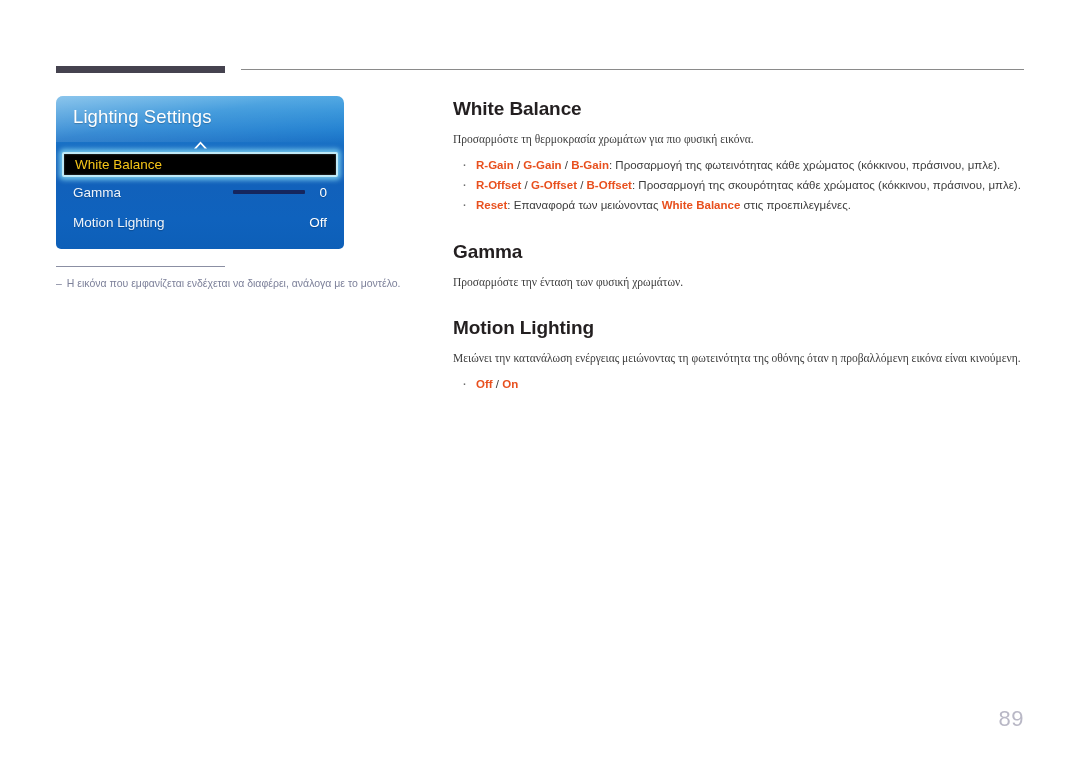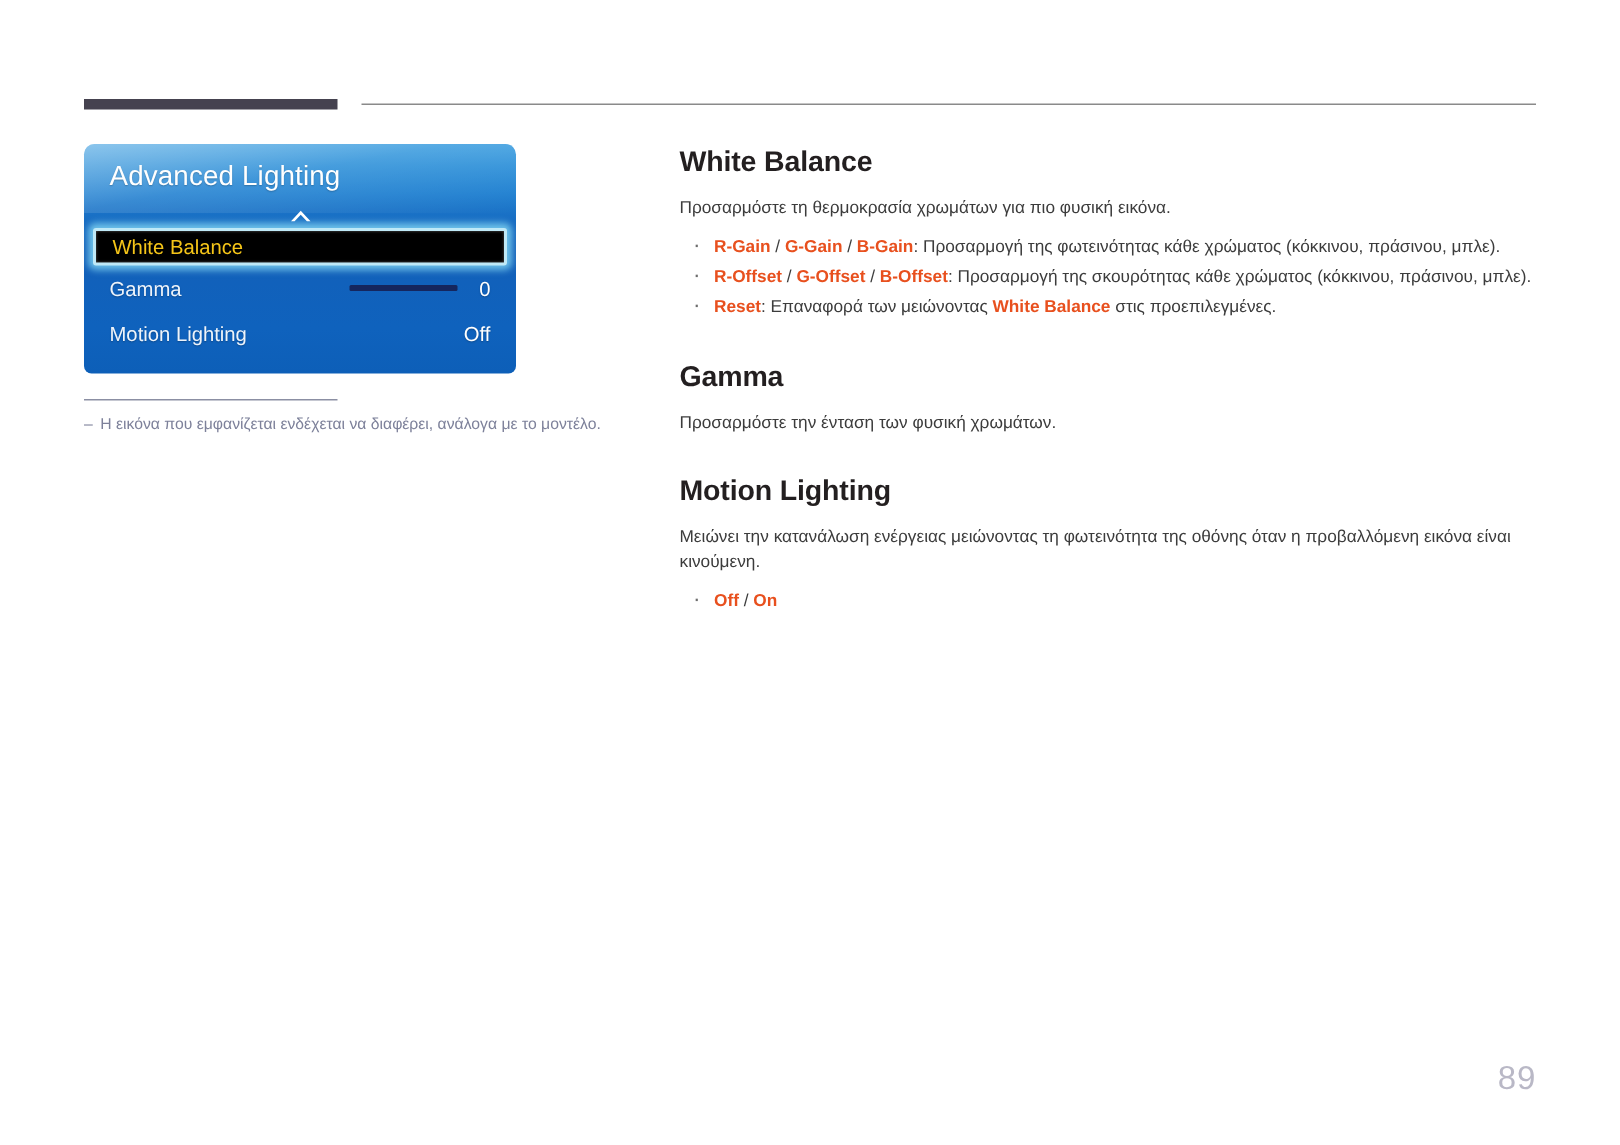--- a/index.html
+++ b/index.html
@@ -187,20 +187,21 @@
     color: #231f20;
     letter-spacing: -0.1px;
   }
   .sec-title.gap-top { margin-top: 26px; }
 
   p.sec-desc {
     margin: 11px 0 0 0;
     font-size: 11.5px;
     color: #3c3c3c;
     line-height: 17px;
+    font-family: Liberation Serif, serif;
   }
 
   ul.bullets {
     margin: 7px 0 0 0;
     padding: 0;
     list-style: none;
   }
   ul.bullets li {
     position: relative;
     padding-left: 23px;
@@ -236,21 +237,21 @@
 </head>
 <body>
 
 <div class="rule-thick"></div>
 <div class="rule-thin"></div>
 
 <div class="left-col">
 
   <div class="osd-panel">
 
-    <div class="osd-title">Advanced Lighting</div>
+    <div class="osd-title">Lighting Settings</div>
 
     <div class="osd-chevron">
       <svg width="17" height="10" viewBox="0 0 17 10" aria-hidden="true">
         <path d="M8.5 1.5 L15 8.5 L12.6 8.5 L8.5 4.1 L4.4 8.5 L2 8.5 Z" fill="#ffffff"></path>
       </svg>
     </div>
 
     <div class="osd-rows">
 
       <div class="osd-row osd-row-selected">

